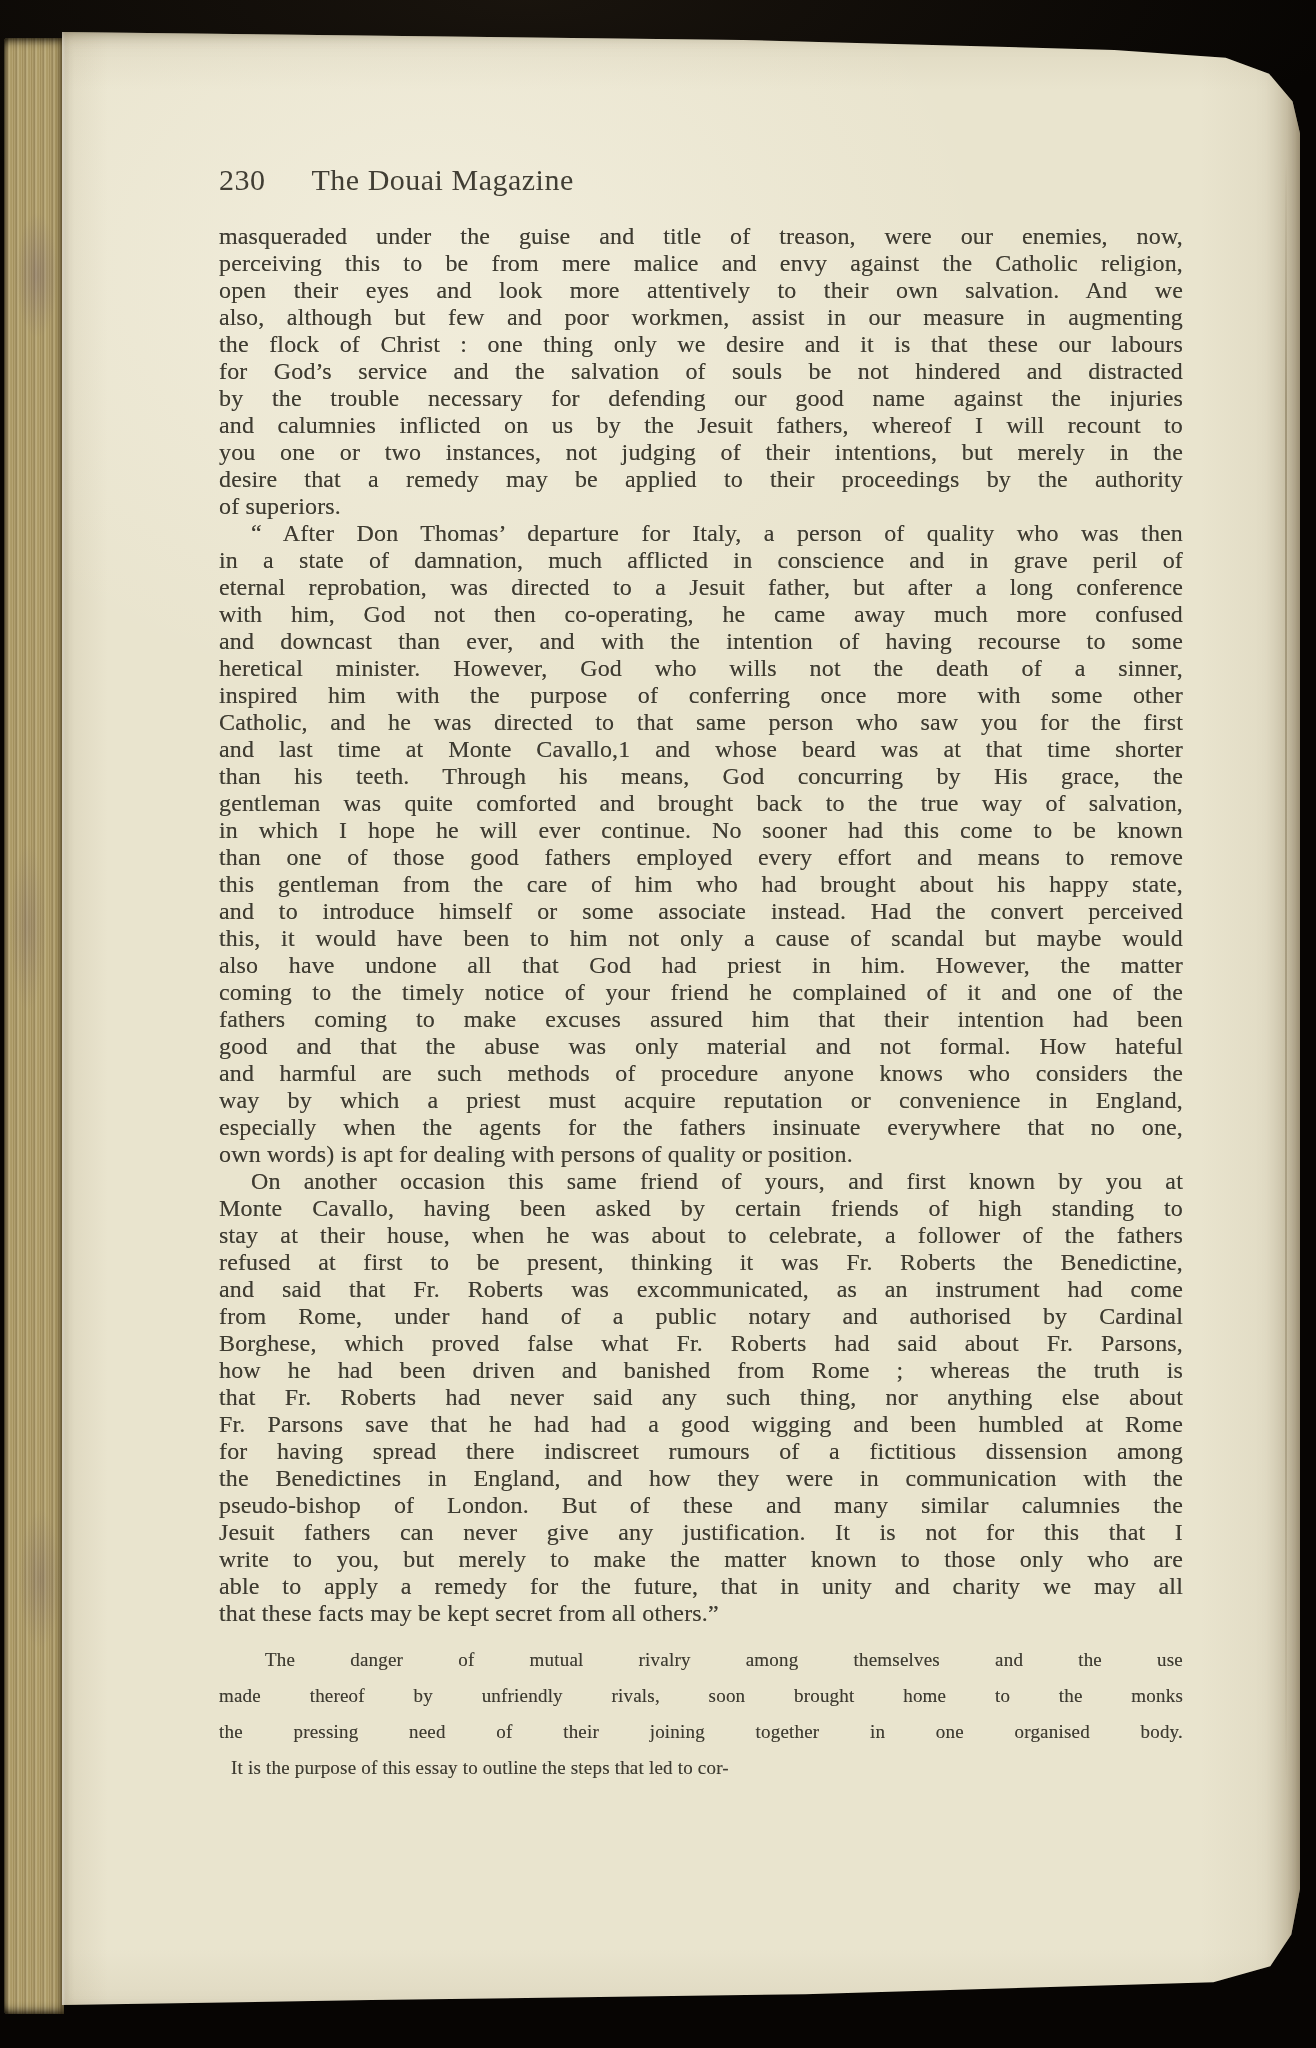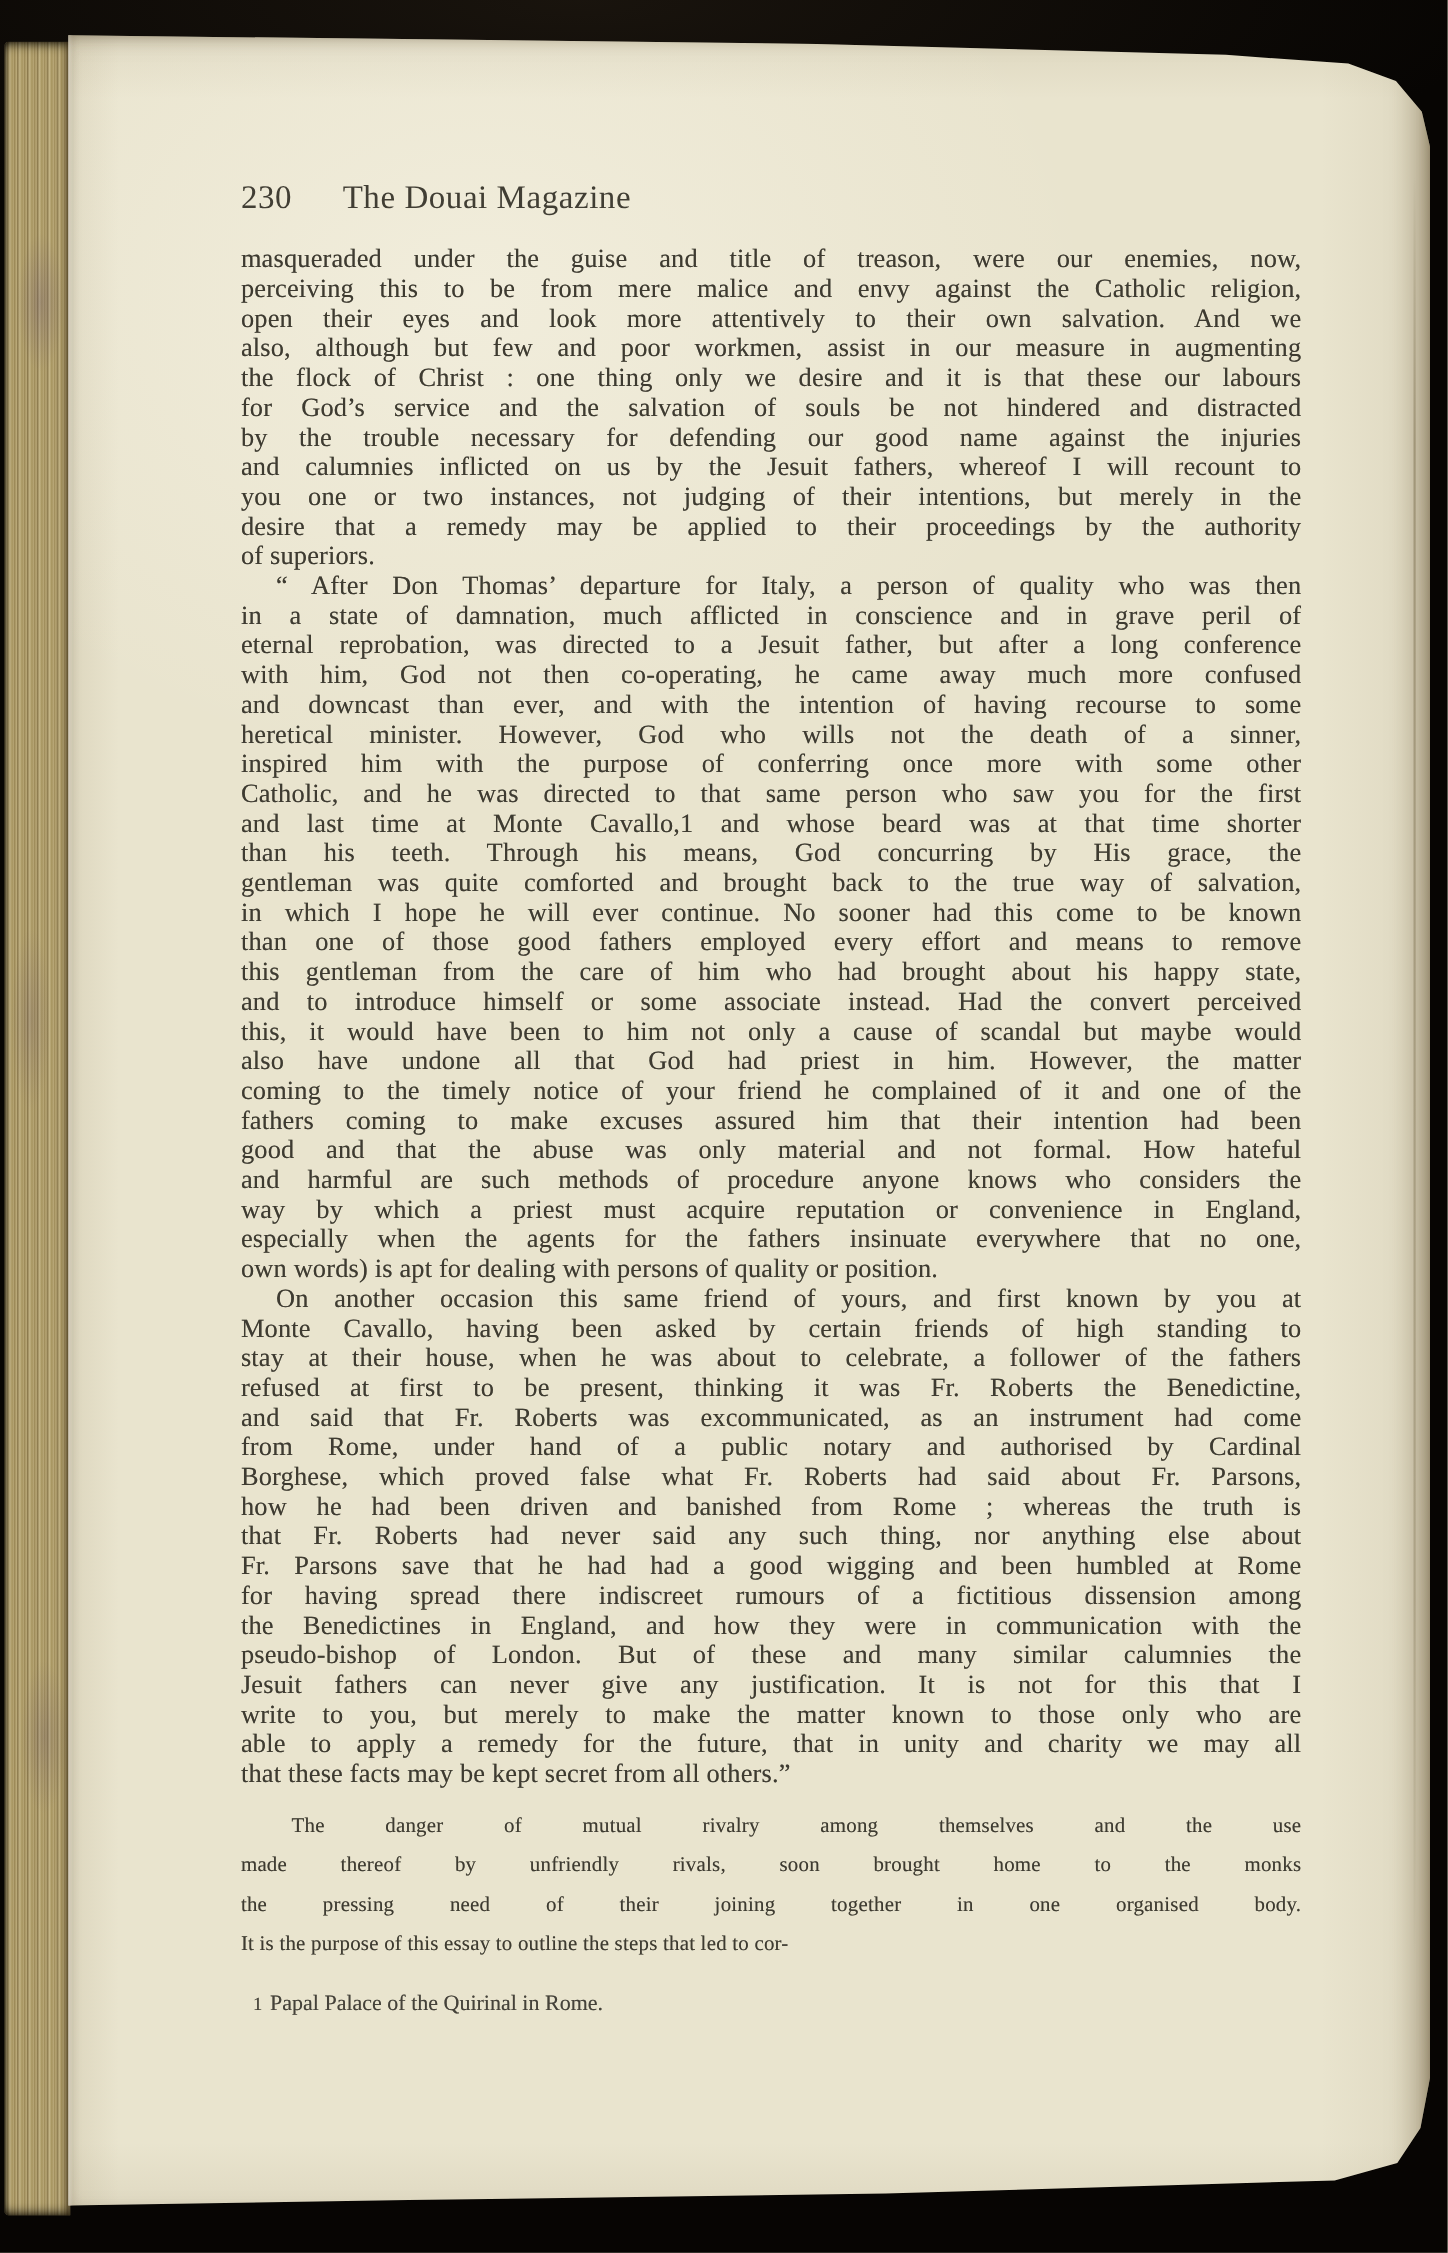--- a/index.html
+++ b/index.html
@@ -89,21 +89,21 @@
   .para.indent .line:first-child { text-indent: 32px; }
 
   .para.lead { margin-top: 15px; }
   .para.lead .line {
     font-size: 19px; line-height: 36px; height: 36px;
     letter-spacing: .2px;
     text-align: justify; text-align-last: justify;
     overflow: hidden;
     text-shadow: 0 0 .5px rgba(62,59,49,.5);
   }
-  .para.lead .line.line-last { text-align-last: left; }
+  .para.lead .line.line-last { text-align-last: left; margin-left: 12px; }
   .para.lead.indent .line:first-child { text-indent: 46px; }
 
   
   .footnote {
     position: relative; margin-top: 22px; padding-left: 11px;
     font-size: 20px; line-height: 27px; color: #45423a;
     text-shadow: 0 0 .5px rgba(62,59,49,.5);
   }
   .footnote .marker { display: inline-block; margin-right: 7px; font-size: 17px; }
 </style>
@@ -179,17 +179,14 @@
         <div class="line">write to you, but merely to make the matter known to those only who are</div>
         <div class="line">able to apply a remedy for the future, that in unity and charity we may all</div>
         <div class="line line-last">that these facts may be kept secret from all others.”</div>
       </div>
       <div class="para lead indent">
         <div class="line">The danger of mutual rivalry among themselves and the use</div>
         <div class="line">made thereof by unfriendly rivals, soon brought home to the monks</div>
         <div class="line">the pressing need of their joining together in one organised body.</div>
         <div class="line line-last">It is the purpose of this essay to outline the steps that led to cor-</div>
       </div>
-      <div class="footnote">
-      <span class="marker">1</span><span>Papal Palace of the Quirinal in Rome.</span>
-    </div>
   </div>
 </div>
 
 </body></html>

